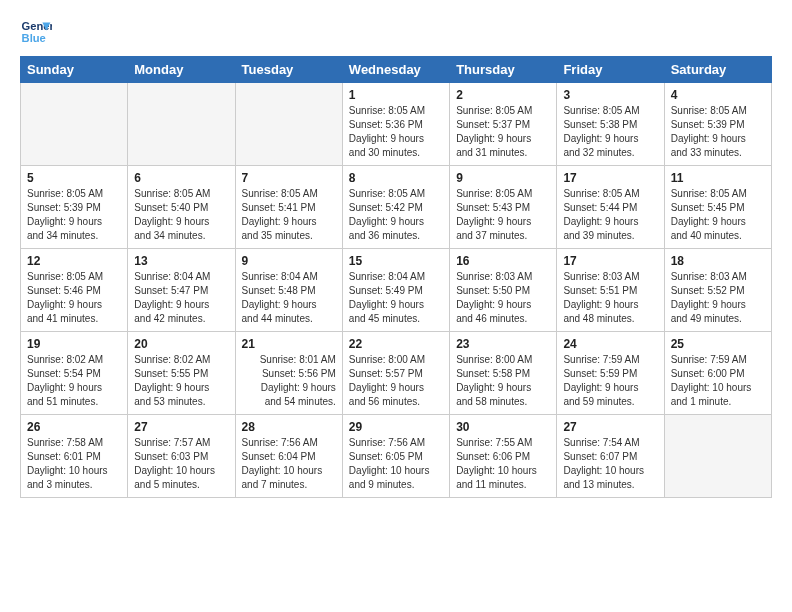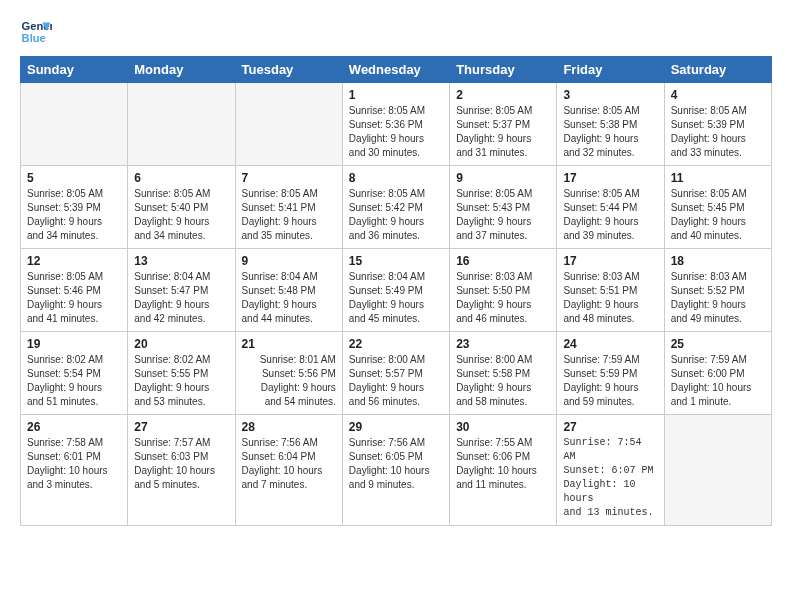--- a/index.html
+++ b/index.html
@@ -332,21 +332,21 @@
           </td>
           <td>
             <span class="day-number">30</span>
             <div class="day-info" style="white-space: pre-line;">Sunrise: 7:55 AM
 Sunset: 6:06 PM
 Daylight: 10 hours
 and 11 minutes.</div>
           </td>
           <td>
             <span class="day-number">27</span>
-            <div class="day-info" style="white-space: pre-line; font-family: Liberation Mono, monospace;">Sunrise: 7:54 AM
+            <div class="day-info" style="white-space: pre-line;">Sunrise: 7:54 AM
 Sunset: 6:07 PM
 Daylight: 10 hours
 and 13 minutes.</div>
           </td>
           <td class="empty"></td>
         </tr>
       </tbody>
   </table>
 </div>
 

